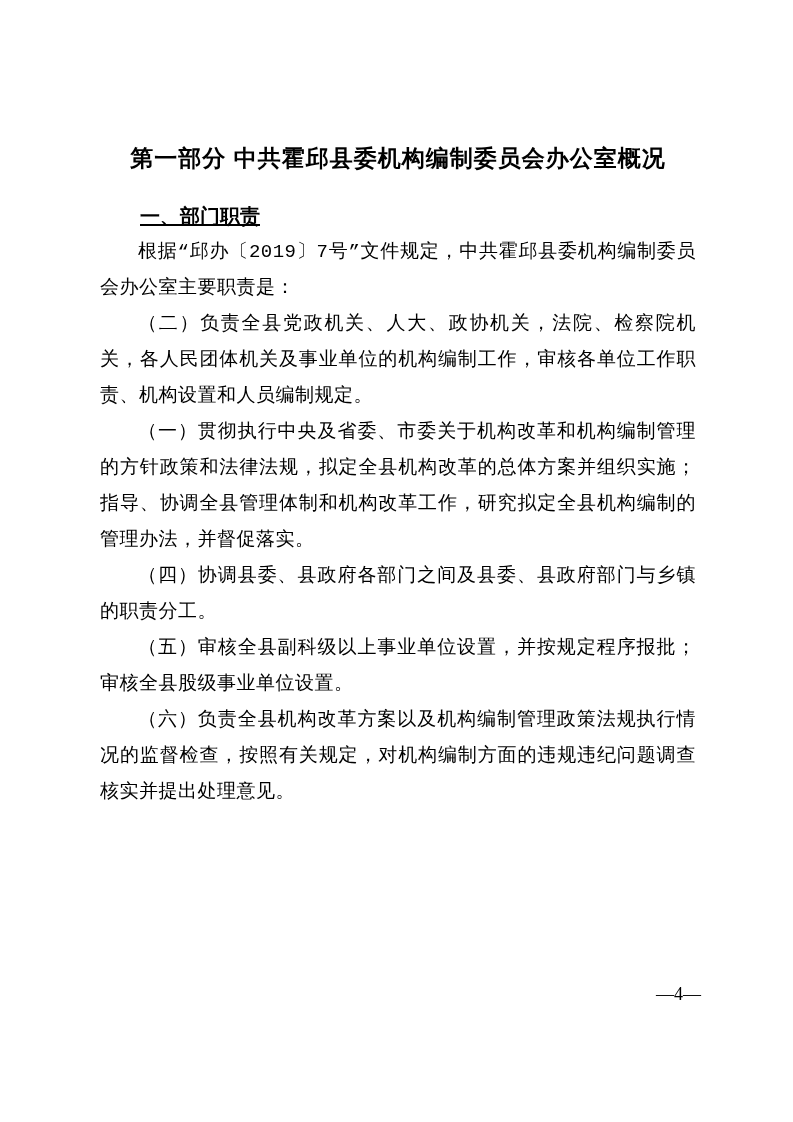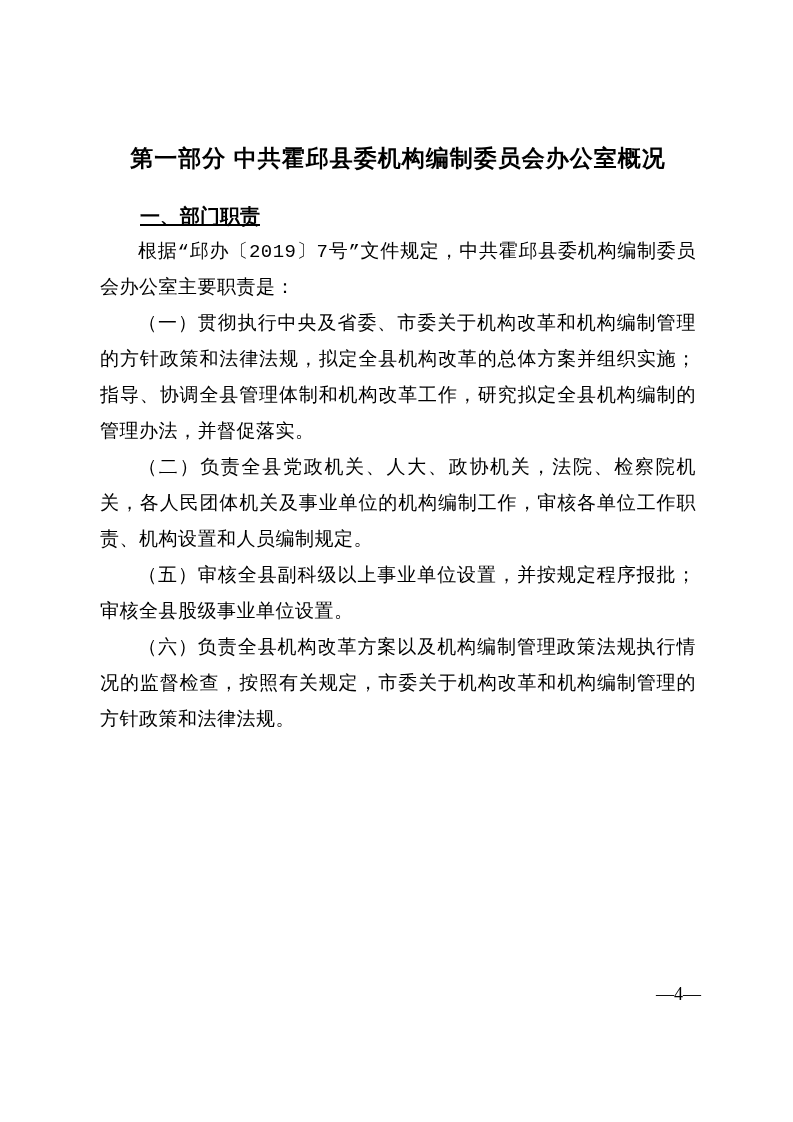--- a/index.html
+++ b/index.html
@@ -58,25 +58,26 @@
 </head>
 <body>
 
 <div class="page">
   <h1 class="doc-title">第一部分 中共霍邱县委机构编制委员会办公室概况</h1>
 
   <h2 class="section-heading">一、部门职责</h2>
 
   <p class="body-paragraph">根据“邱办〔2019〕7号”文件规定，中共霍邱县委机构编制委员会办公室主要职责是：</p>
 
+  <p class="body-paragraph">（二）负责全县党政机关、人大、政协机关，法院、检察院机关，各人民团体机关及事业单位的机构编制工作，审核各单位工作职责、机构设置和人员编制规定。</p>
+
   <p class="body-paragraph">（一）贯彻执行中央及省委、市委关于机构改革和机构编制管理的方针政策和法律法规，拟定全县机构改革的总体方案并组织实施；指导、协调全县管理体制和机构改革工作，研究拟定全县机构编制的管理办法，并督促落实。</p>
 
-  <p class="body-paragraph">（二）负责全县党政机关、人大、政协机关，法院、检察院机关，各人民团体机关及事业单位的机构编制工作，审核各单位工作职责、机构设置和人员编制规定。</p>
 
-
+  <p class="body-paragraph">（四）协调县委、县政府各部门之间及县委、县政府部门与乡镇的职责分工。</p>
 
   <p class="body-paragraph">（五）审核全县副科级以上事业单位设置，并按规定程序报批；审核全县股级事业单位设置。</p>
 
-  <p class="body-paragraph">（六）负责全县机构改革方案以及机构编制管理政策法规执行情况的监督检查，按照有关规定，市委关于机构改革和机构编制管理的方针政策和法律法规。</p>
+  <p class="body-paragraph">（六）负责全县机构改革方案以及机构编制管理政策法规执行情况的监督检查，按照有关规定，对机构编制方面的违规违纪问题调查核实并提出处理意见。</p>
 
 
   <div class="page-number">—4—</div>
 </div>
 
 </body></html>

